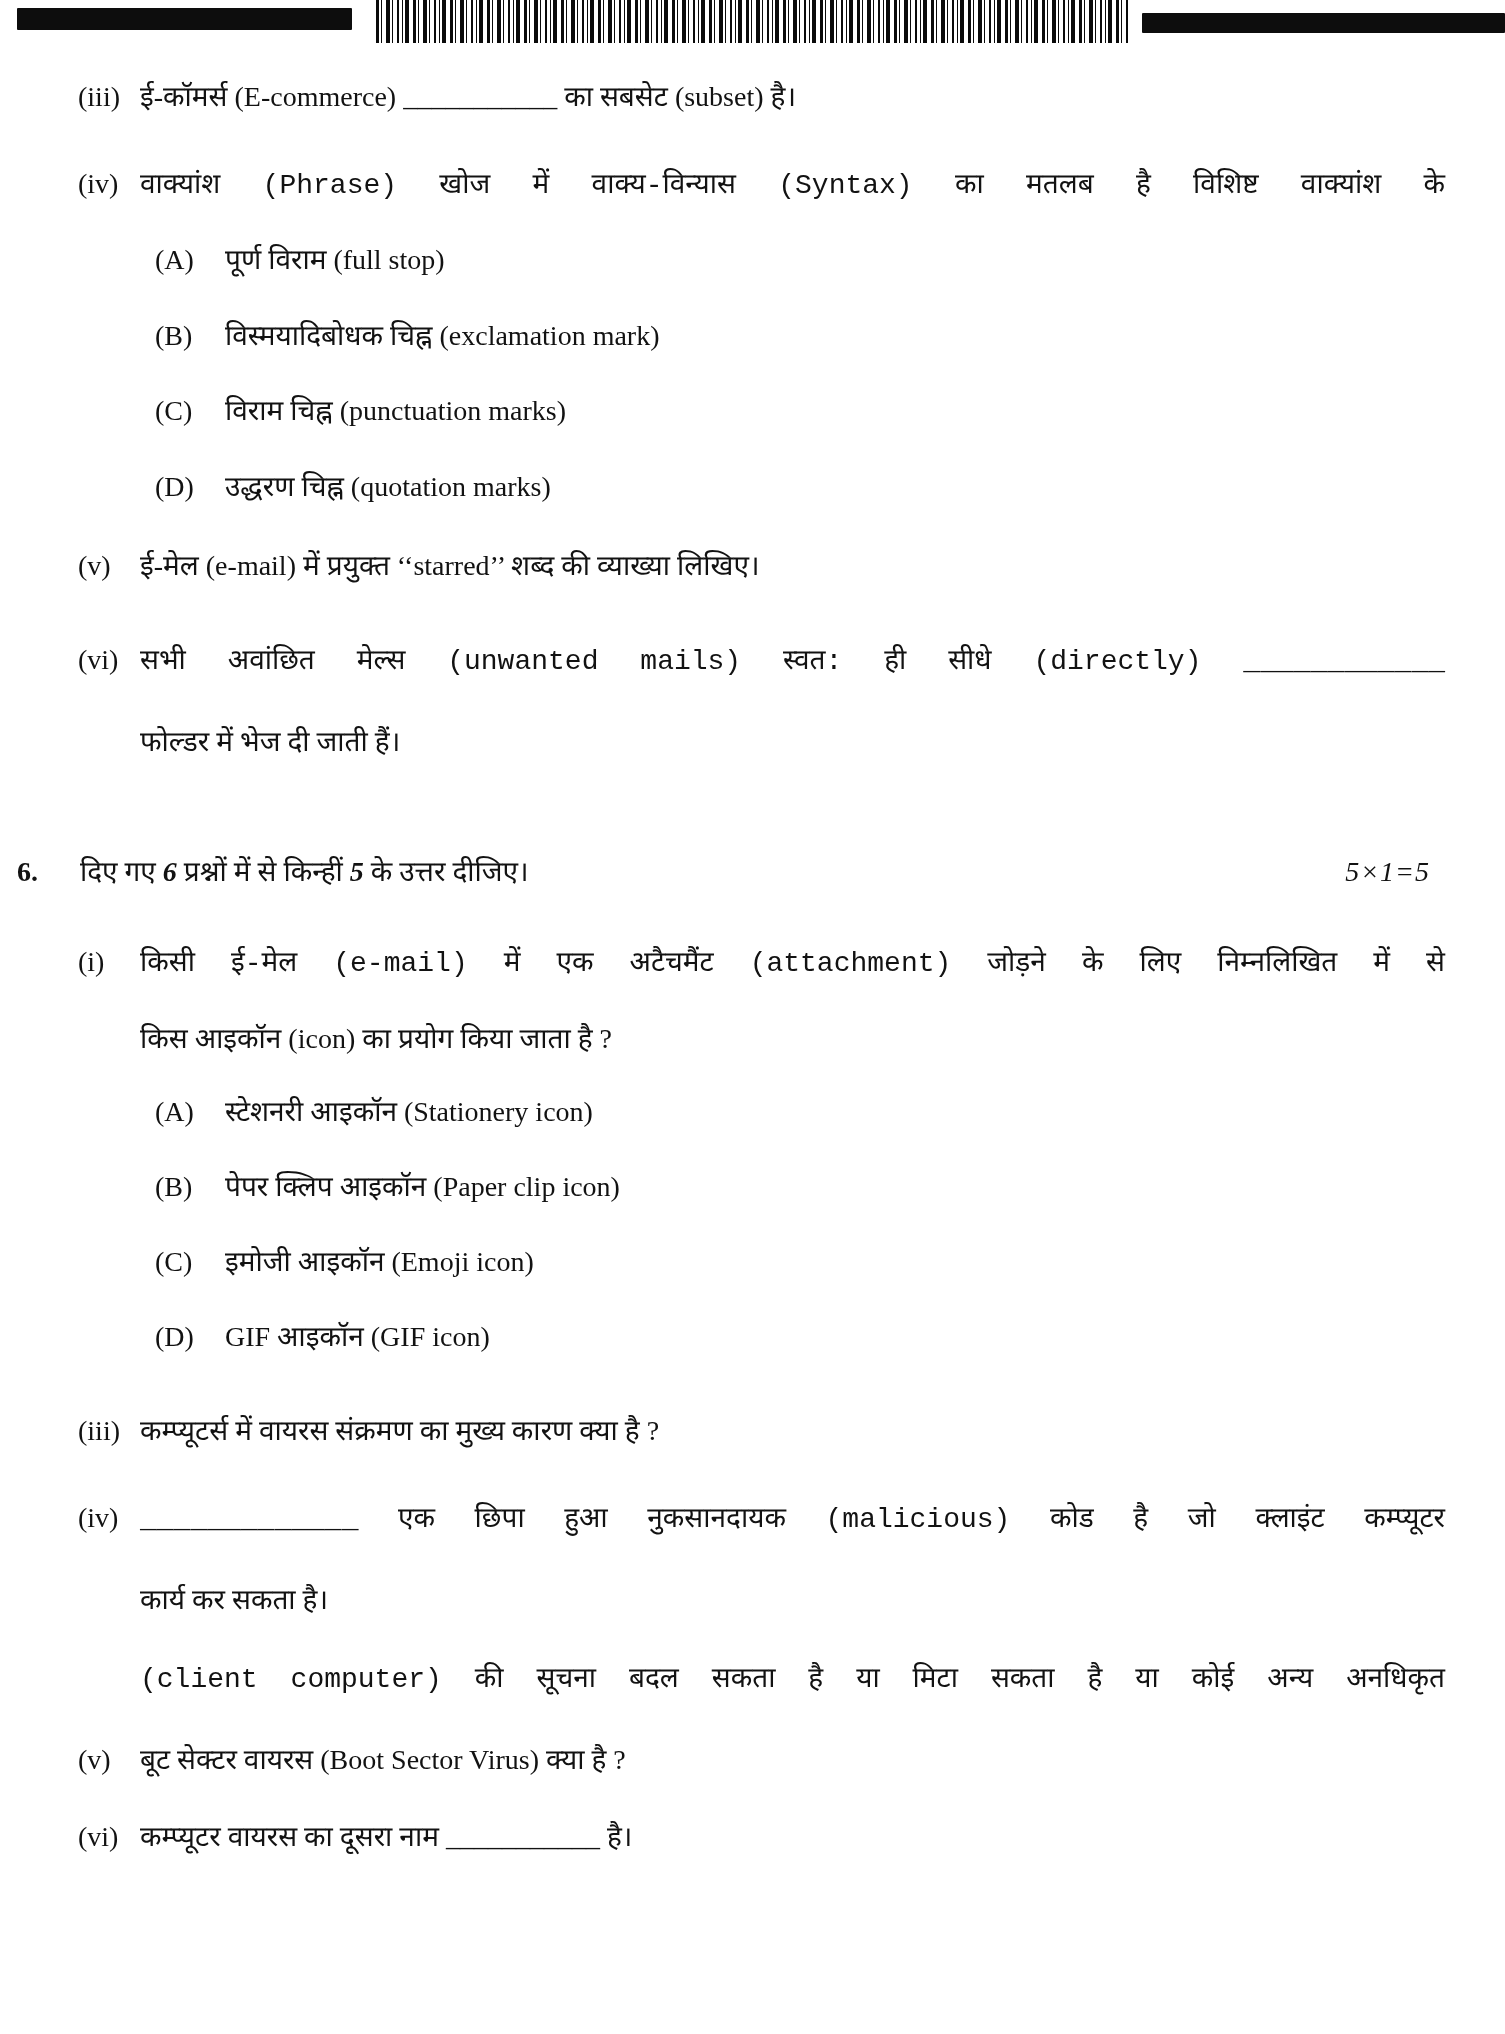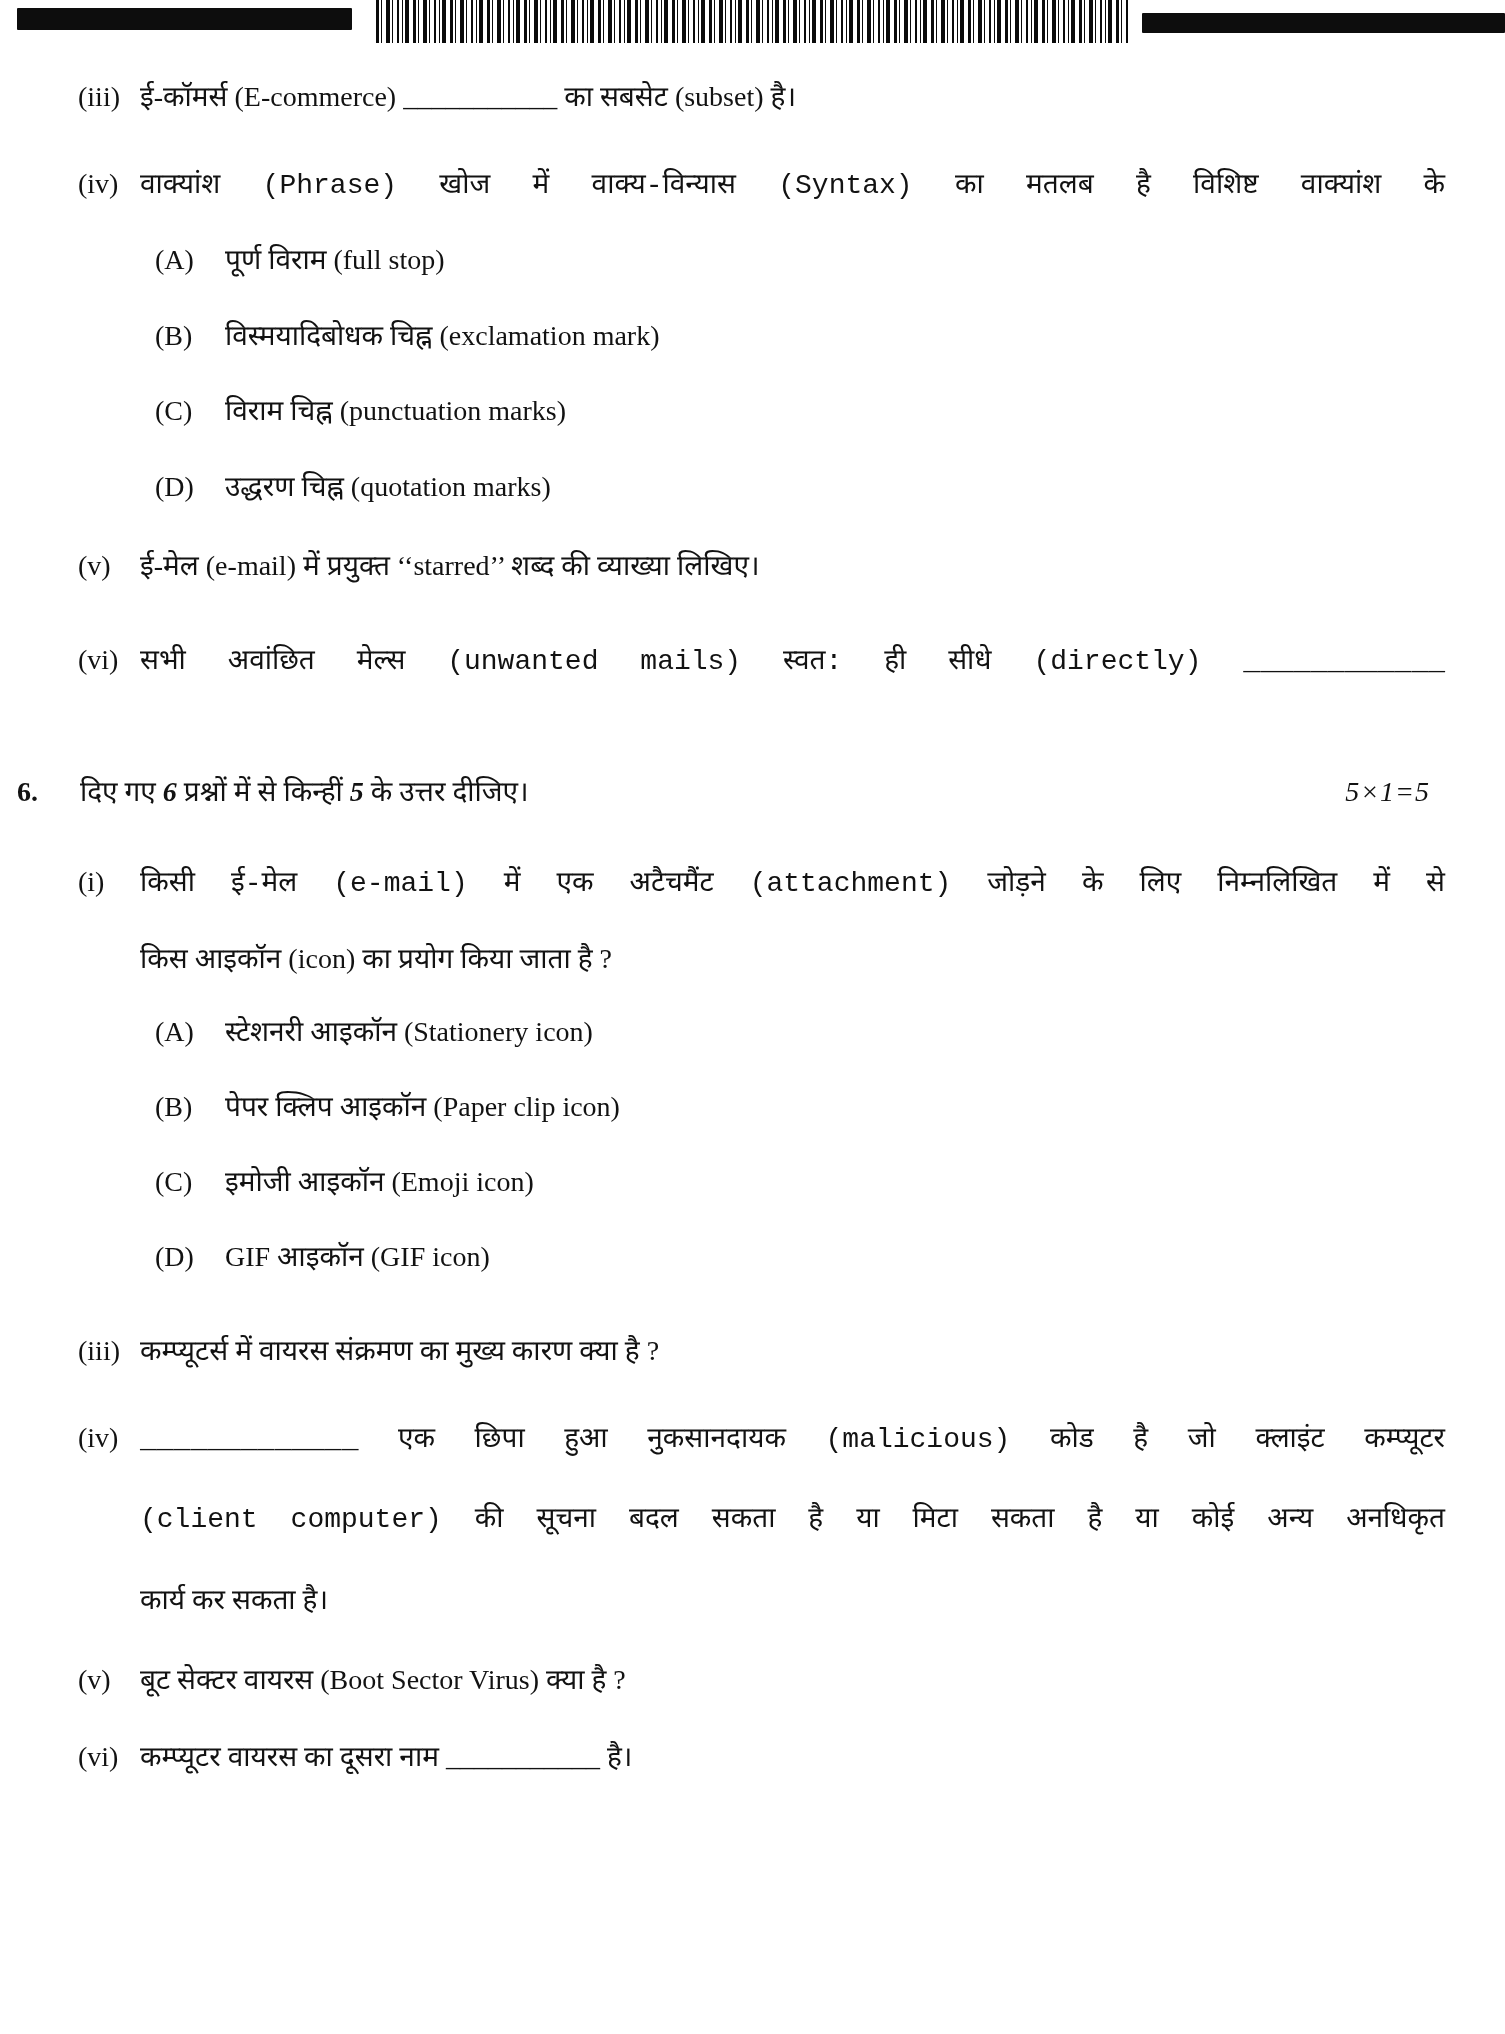--- a/index.html
+++ b/index.html
@@ -95,20 +95,24 @@
 
     <div class="row" style="margin-top:35px">
       <span class="num">(v)</span>
       <span class="txt">ई-मेल (e-mail) में प्रयुक्त ‘‘starred’’ शब्द की व्याख्या लिखिए।</span>
     </div>
 
     <div class="row" style="margin-top:50px">
       <span class="num">(vi)</span>
       <span class="txt just">सभी अवांछित मेल्स (unwanted mails) स्वत: ही सीधे (directly) ____________</span>
     </div>
+    <div class="row" style="margin-top:36px">
+      <span class="spacer"></span>
+      <span class="txt">फोल्डर में भेज दी जाती हैं।</span>
+    </div>
 
     <div class="q6row" style="margin-top:86px">
       <span class="qnum">6.</span>
       <span class="q6txt"><span>दिए गए </span><span class="bi">6</span><span> प्रश्नों में से किन्हीं </span><span class="bi">5</span><span> के उत्तर दीजिए।</span></span>
       <span class="marks">5×1=5</span>
     </div>
 
     <div class="row" style="margin-top:46px">
       <span class="num">(i)</span>
       <span class="txt just">किसी ई-मेल (e-mail) में एक अटैचमैंट (attachment) जोड़ने के लिए निम्नलिखित में से</span>
@@ -144,25 +148,25 @@
       <span class="num">(iii)</span>
       <span class="txt">कम्प्यूटर्स में वायरस संक्रमण का मुख्य कारण क्या है ?</span>
     </div>
 
     <div class="row" style="margin-top:43px">
       <span class="num">(iv)</span>
       <span class="txt just">_____________ एक छिपा हुआ नुकसानदायक (malicious) कोड है जो क्लाइंट कम्प्यूटर</span>
     </div>
     <div class="row" style="margin-top:36px">
       <span class="spacer"></span>
-      <span class="txt just">(client computer) की सूचना बदल सकता है या मिटा सकता है या कोई अन्य अनधिकृत</span>
+      <span class="txt">कार्य कर सकता है।</span>
     </div>
     <div class="row" style="margin-top:36px">
       <span class="spacer"></span>
-      <span class="txt">कार्य कर सकता है।</span>
+      <span class="txt just">(client computer) की सूचना बदल सकता है या मिटा सकता है या कोई अन्य अनधिकृत</span>
     </div>
 
     <div class="row" style="margin-top:36px">
       <span class="num">(v)</span>
       <span class="txt">बूट सेक्टर वायरस (Boot Sector Virus) क्या है ?</span>
     </div>
 
     <div class="row" style="margin-top:33px">
       <span class="num">(vi)</span>
       <span class="txt">कम्प्यूटर वायरस का दूसरा नाम ___________ है।</span>

